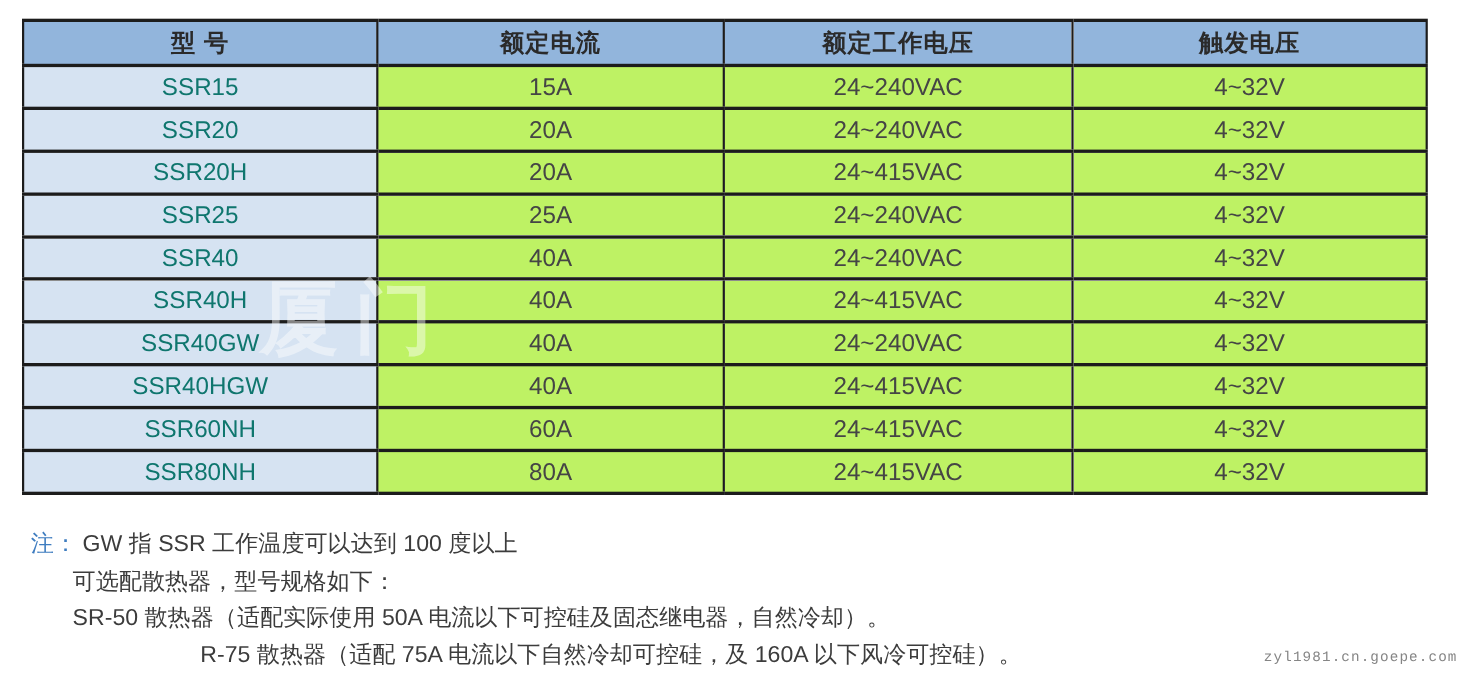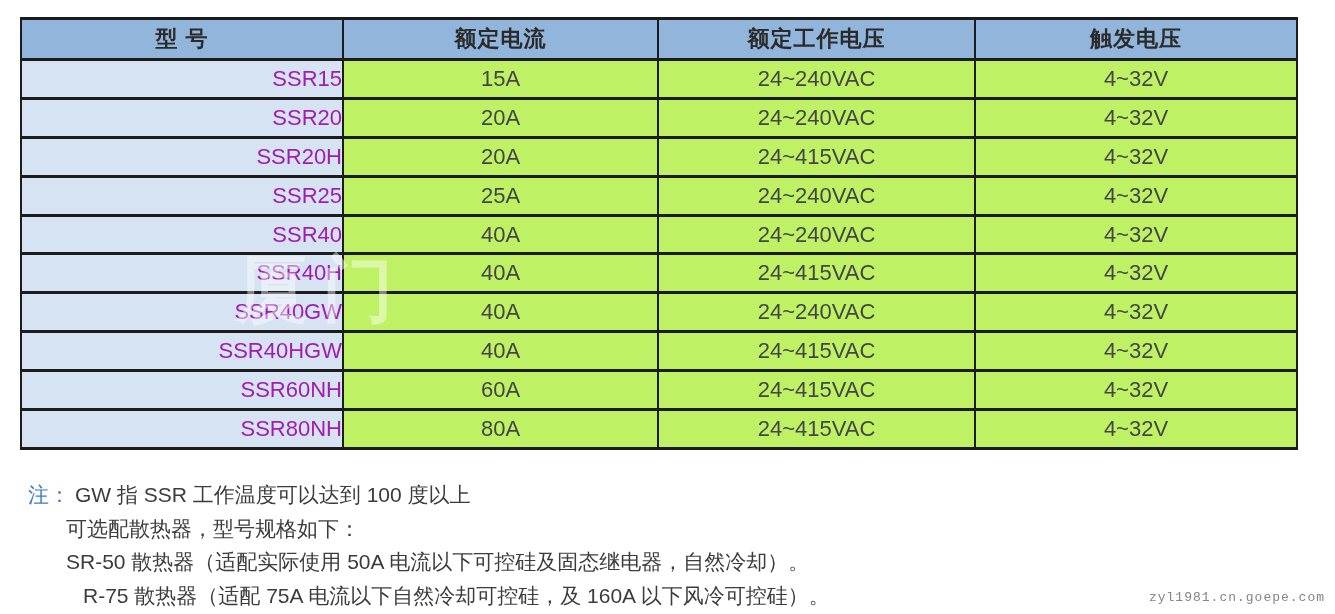--- a/index.html
+++ b/index.html
@@ -31,38 +31,38 @@
     overflow:hidden;white-space:nowrap;
   }
   table.spec th{
     background:var(--header-bg);
     color:var(--header-text);
     font-weight:bold;
     height:41px;
     letter-spacing:1px;
   }
   table.spec td{background:#bef264;font-weight:normal;}
-  table.spec td.model{background:var(--model-col-bg);color:#a21caf;text-align:right;}
+  table.spec td.model{background:var(--model-col-bg);color:#0f766e;}
 
   
   .watermark-faint{
     position:absolute;left:236px;top:242px;
     font-size:72px;font-weight:bold;color:#ffffff;opacity:.45;
     letter-spacing:14px;pointer-events:none;z-index:5;
   }
 
   
   .notes{
     position:absolute;left:28px;top:478px;width:1000px;
     font-size:21px;color:#3c3c3c;line-height:33.5px;
   }
   .note-first{display:flex;align-items:baseline;}
   .note-prefix{color:var(--note-label);width:47px;flex:0 0 47px;}
   .note-indent{margin-left:38px;}
-  .note-extra{margin-left:55px;}
+  .note-extra{margin-left:55px;text-align:center;}
 
   
   .site-watermark{
     position:absolute;right:10px;bottom:9px;
     font-family:"Liberation Mono","DejaVu Sans Mono",monospace;
     font-size:13px;letter-spacing:1px;color:var(--site-watermark);
   }
 </style>
 </head>
 <body>

